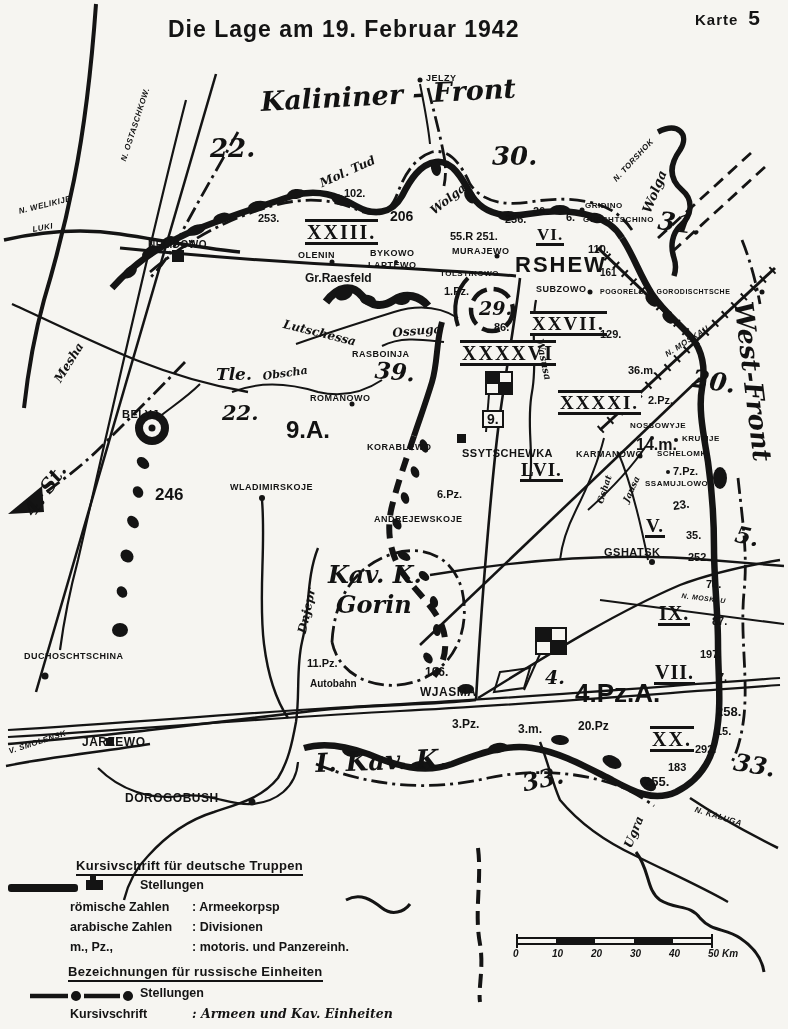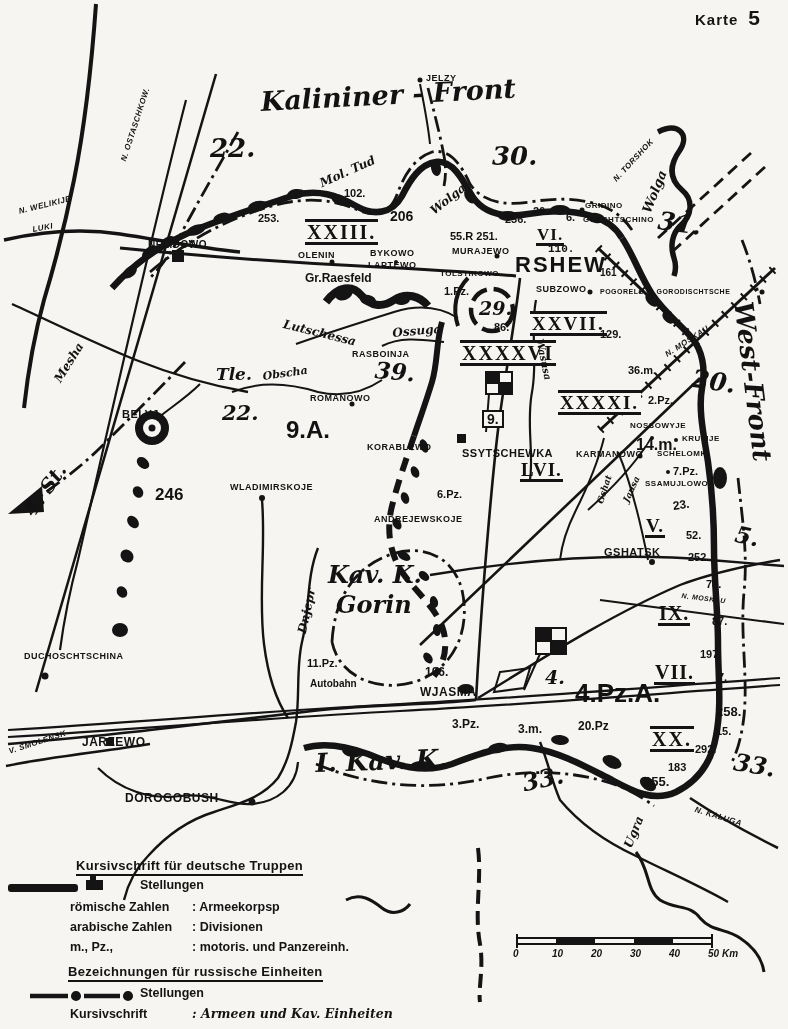--- a/index.html
+++ b/index.html
@@ -36,20 +36,21 @@
   #scale-ticks span{position:absolute;font-weight:bold;font-style:italic;font-size:10px;z-index:4;}
 </style>
 </head>
 <body>
 
 <div class="stage">
 
   <div class="hdr-karte">
     <span class="k">Karte</span><span class="n">5</span>
   </div>
+  <div class="title">Die Lage am 19. Februar 1942</div>
 
   <svg class="mapart" width="788" height="1029" viewBox="0 0 788 1029">
 
     <g stroke="#141414" fill="none">
       <path d="M 96,4 C 92,60 86,120 74,180 C 66,220 56,260 44,300 C 34,336 28,372 24,408" stroke-width="4"></path>
       <path d="M 216,74 L 36,692" stroke-width="2.5"></path>
       <path d="M 186,100 C 150,240 110,420 78,560 C 70,590 64,620 60,650" stroke-width="2.2"></path>
       <path d="M 4,240 C 40,232 80,228 120,234 C 160,240 200,248 240,252" stroke-width="3.5"></path>
       <path d="M 120,248 C 200,256 280,262 360,266 C 420,269 470,272 516,276" stroke-width="3"></path>
       <path d="M 520,278 C 514,330 504,380 498,430 C 492,480 488,530 484,580 C 480,630 478,664 476,700" stroke-width="2.6"></path>
@@ -241,21 +242,21 @@
       <span class="lbl city" style="left: 370px; top: 249px; font-size: 9px;">BYKOWO</span>
       <span class="lbl city" style="left: 368px; top: 261px; font-size: 9px;">LAPTEWO</span>
       <span class="lbl place" style="left: 305px; top: 272px;">Gr.Raesfeld</span>
       <span class="lbl div" style="left: 505px; top: 214px;">256.</span>
       <span class="lbl div" style="left: 533px; top: 206px;">26.</span>
       <span class="lbl div" style="left: 566px; top: 212px;">6.</span>
       <span class="lbl city" style="left: 585px; top: 202px; font-size: 8px;">GRIDINO</span>
       <span class="lbl city" style="left: 583px; top: 216px; font-size: 8px;">GUSCHTSCHINO</span>
       <span class="lbl div" style="left: 450px; top: 231px;">55.R 251.</span>
       <span class="lbl corps-u" style="left: 536px; top: 226px; font-size: 17px;">VI.</span>
-      <span class="lbl div" style="left: 548px; top: 244px; font-family: Liberation Mono, monospace;">110.</span>
+      <span class="lbl div" style="left: 588px; top: 244px;">110.</span>
       <span class="lbl city" style="left: 452px; top: 247px; font-size: 9px;">MURAJEWO</span>
       <span class="lbl city" style="left: 440px; top: 270px; font-size: 8px;">TOLSTIKOWO</span>
       <span class="lbl city-lg" style="left: 515px; top: 254px;">RSHEW</span>
       <span class="lbl div" style="left: 600px; top: 268px; font-size: 10px;">161</span>
       <span class="lbl city" style="left: 536px; top: 285px; font-size: 9px;">SUBZOWO</span>
       <span class="lbl city" style="left: 600px; top: 288px; font-size: 7px;">POGORELOJE GORODISCHTSCHE</span>
       <span class="lbl div" style="left: 444px; top: 286px;">1.Pz.</span>
       <span class="lbl army-ru" style="left: 479px; top: 299px; font-size: 19px;">29.</span>
       <span class="lbl div" style="left: 494px; top: 322px;">86.</span>
       <span class="lbl corps" style="left: 530px; top: 311px; font-size: 19px;">XXVII.</span>
@@ -290,21 +291,21 @@
       <span class="lbl city" style="left: 657px; top: 450px; font-size: 8px;">SCHELOMKI</span>
       <span class="lbl div" style="left: 673px; top: 466px;">7.Pz.</span>
       <span class="lbl city" style="left: 645px; top: 480px; font-size: 8px;">SSAMUJLOWO</span>
       <span class="lbl corps-u" style="left: 520px; top: 460px; font-size: 19px;">LVI.</span>
       <span class="lbl div" style="left: 437px; top: 489px;">6.Pz.</span>
       <span class="lbl city" style="left: 374px; top: 515px; font-size: 9px;">ANDREJEWSKOJE</span>
       <span class="lbl river" style="left: 596px; top: 502px; font-size: 9px; transform: rotate(-72deg);">Gshat</span>
       <span class="lbl river" style="left: 622px; top: 500px; font-size: 9px; transform: rotate(-65deg);">Jausa</span>
       <span class="lbl div" style="left: 672px; top: 500px; font-size: 12px; transform: rotate(-8deg);">23.</span>
       <span class="lbl corps-u" style="left: 645px; top: 516px; font-size: 19px;">V.</span>
-      <span class="lbl div" style="left: 686px; top: 530px;">52.</span>
+      <span class="lbl div" style="left: 686px; top: 530px;">35.</span>
       <span class="lbl div" style="left: 688px; top: 552px;">252.</span>
       <span class="lbl city" style="left: 604px; top: 547px; font-size: 11px;">GSHATSK</span>
       <span class="lbl div" style="left: 706px; top: 579px;">78.</span>
       <span class="lbl army-ru" style="left: 738px; top: 522px; font-size: 23px; transform: rotate(12deg);">5.</span>
       <span class="lbl corps-u" style="left: 658px; top: 603px; font-size: 20px;">IX.</span>
       <span class="lbl div" style="left: 712px; top: 616px;">87.</span>
       <span class="lbl div" style="left: 700px; top: 649px;">197.</span>
       <span class="lbl corps-u" style="left: 654px; top: 662px; font-size: 20px;">VII.</span>
       <span class="lbl div" style="left: 718px; top: 672px;">7.</span>
       <span class="lbl div" style="left: 716px; top: 705px; font-size: 13px;">258.</span>

